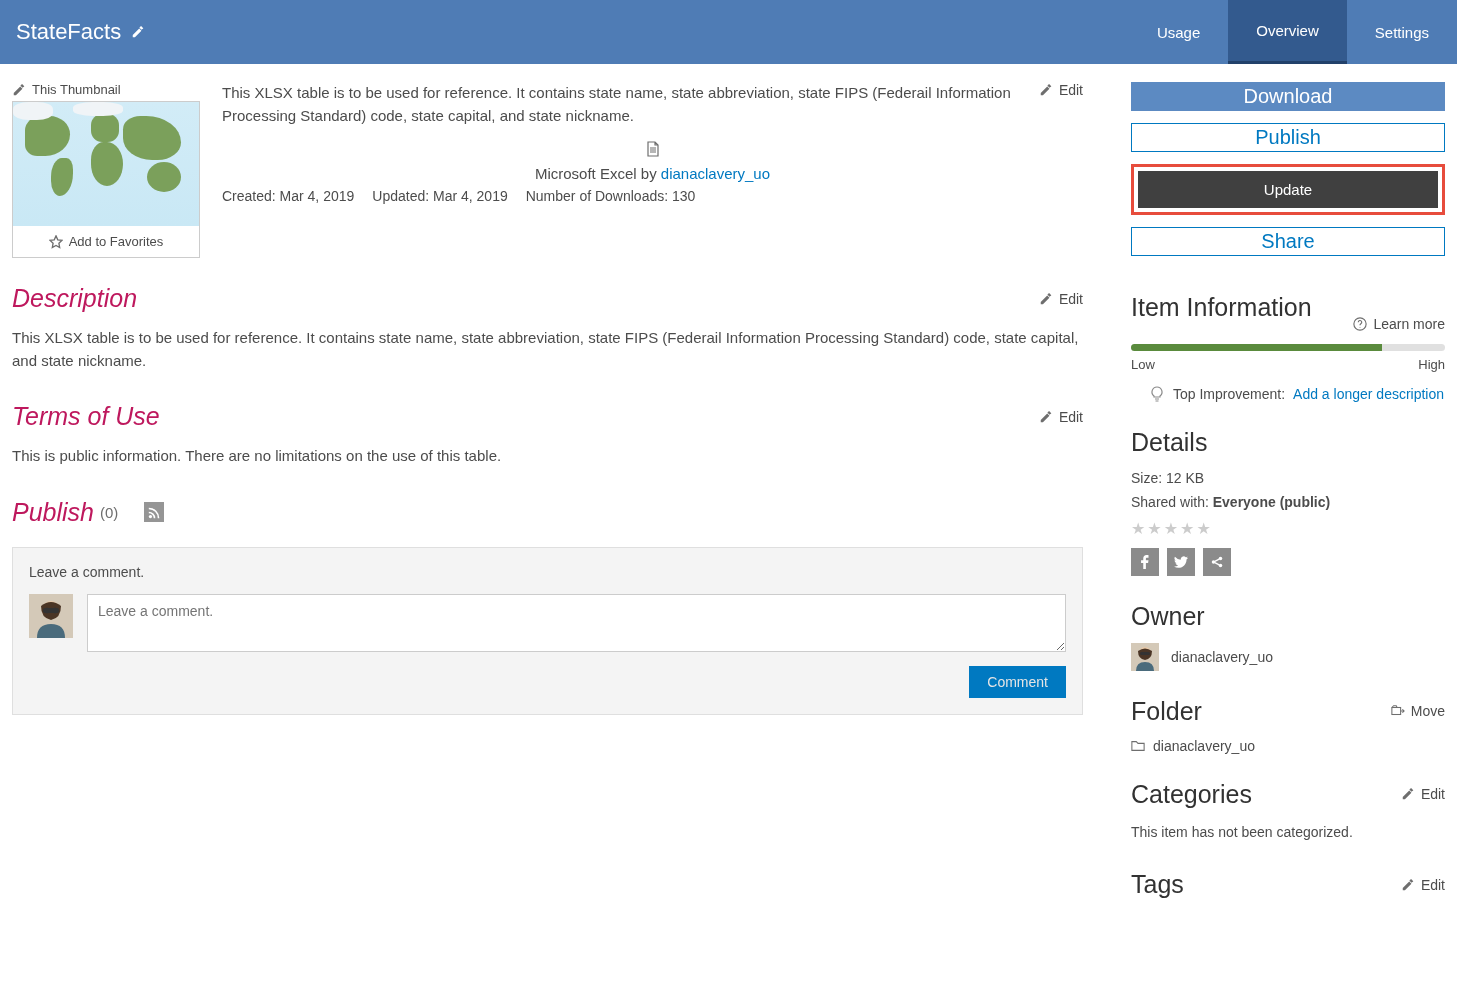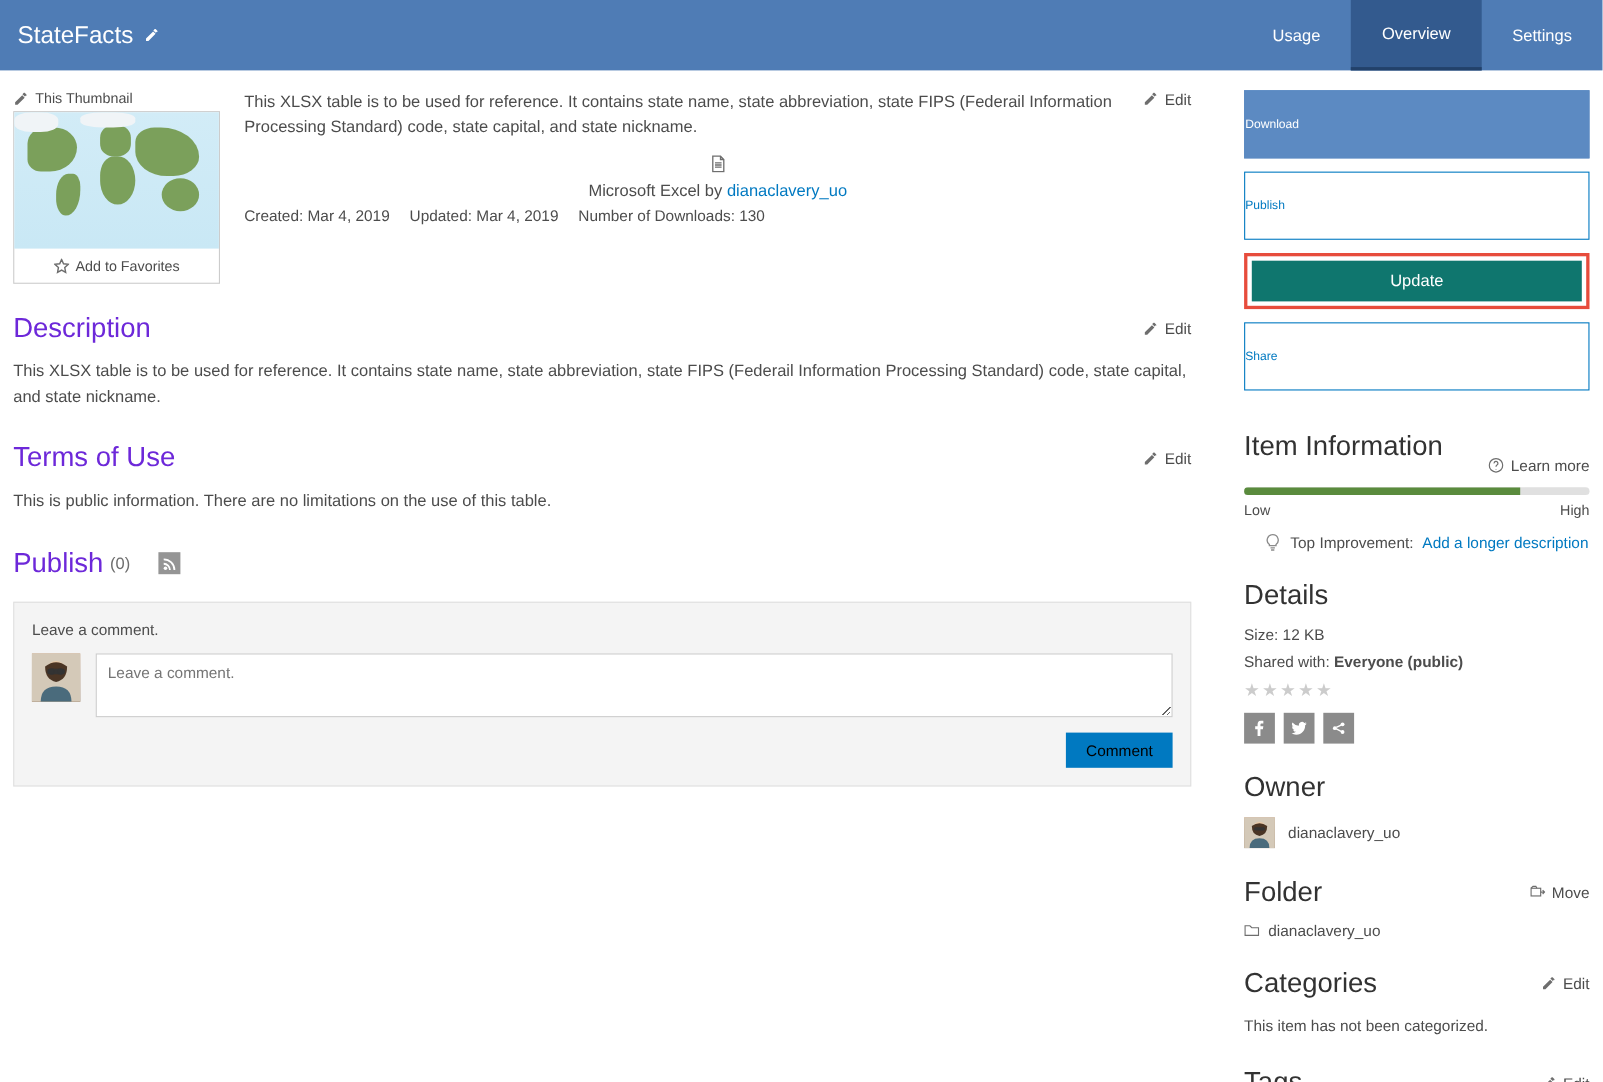--- a/index.html
+++ b/index.html
@@ -23,40 +23,40 @@
   .fav-btn { text-align: center; padding: 8px 0; font-size: 13px; color: #4c4c4c; display: flex; align-items: center; justify-content: center; gap: 6px; cursor: pointer; }
   .summary-col { flex: 1; position: relative; }
   .summary-text { font-size: 15px; line-height: 1.5; margin-bottom: 14px; color: #4c4c4c; }
   .file-type-row { display: flex; align-items: center; gap: 8px; font-size: 15px; margin-bottom: 6px; flex-direction: column; }
   .author-link { color: #0079c1; cursor: pointer; }
   .meta-row { font-size: 14px; color: #4c4c4c; display: flex; gap: 18px; }
   .edit-link-abs { position: absolute; top: 0; right: 0; display: flex; align-items: center; gap: 6px; font-size: 14px; color: #4c4c4c; cursor: pointer; }
   
   .section { margin-bottom: 30px; position: relative; }
   .section-head { display: flex; justify-content: space-between; align-items: center; margin-bottom: 14px; }
-  .section-title { font-size: 25px; font-weight: 400; color: #6d28d9; }
+  .section-title { font-size: 25px; font-weight: 400; color: #be185d; font-style: italic; }
   .section-body { font-size: 15px; line-height: 1.5; color: #4c4c4c; }
   .edit-inline { display: flex; align-items: center; gap: 6px; font-size: 14px; cursor: pointer; color: #4c4c4c; }
   
   .comments-head { display: flex; align-items: center; gap: 6px; margin-bottom: 20px; }
   .comments-count { font-size: 15px; color: #6e6e6e; }
   .rss-btn { width: 20px; height: 20px; background: #959595; display: inline-flex; align-items: center; justify-content: center; cursor: pointer; margin-left: 20px; }
   .comment-box { background: #f4f4f4; border: 1px solid #dfdfdf; padding: 16px; }
   .comment-label { margin-bottom: 14px; font-size: 14px; }
   .comment-row { display: flex; gap: 14px; margin-bottom: 14px; }
   .avatar { width: 44px; height: 44px; background: linear-gradient(180deg, #c9a88a 0%, #8b6d52 100%); position: relative; }
   .comment-textarea { flex: 1; padding: 8px 10px; font-family: inherit; font-size: 14px; border: 1px solid #ccc; resize: vertical; height: 58px; }
   .comment-submit-row { display: flex; justify-content: flex-end; }
-  .comment-btn { background: #0079c1; color: #000000; border: none; padding: 8px 18px; font-size: 14px; cursor: pointer; }
-  
-  .action-btn { display: block; width: 100%; text-align: left; padding: 24px 0; font-size: 11px; margin-bottom: 12px; cursor: pointer; }
+  .comment-btn { background: #0079c1; color: #e5e5e5; border: none; padding: 8px 18px; font-size: 14px; cursor: pointer; }
+  
+  .action-btn { display: block; width: 100%; text-align: center; padding: 2px 0; font-size: 20px; margin-bottom: 12px; cursor: pointer; }
   .btn-primary { background: #5c8ac2; color: #fff; border: 1px solid #5c8ac2; }
   .btn-outline { background: #fff; color: #0079c1; border: 1px solid #0079c1; }
   .btn-highlighted { border: 3px solid #e74c3c; padding: 4px; margin-bottom: 12px; }
-  .btn-highlighted-inner { background: #0f766e; color: #fff; text-align: center; padding: 10px 0; font-size: 15px; }
+  .btn-highlighted-inner { background: #404040; color: #fff; text-align: center; padding: 10px 0; font-size: 15px; }
   
   .side-section { margin-bottom: 26px; }
   .side-head { display: flex; justify-content: space-between; align-items: center; margin-bottom: 12px; }
   .side-title { font-size: 25px; font-weight: 400; color: #323232; }
   .learn-more { display: flex; align-items: center; gap: 6px; font-size: 14px; color: #4c4c4c; cursor: pointer; margin-top: 34px; }
   .progress-bar { height: 7px; background: #e0e0e0; border-radius: 4px; overflow: hidden; margin-bottom: 6px; }
   .progress-fill { height: 100%; background: #5a8b3d; width: 80%; }
   .progress-labels { display: flex; justify-content: space-between; font-size: 13px; color: #4c4c4c; margin-bottom: 14px; }
   .improvement-row { display: flex; align-items: center; gap: 8px; font-size: 14px; }
   .improvement-link { color: #0079c1; cursor: pointer; }

